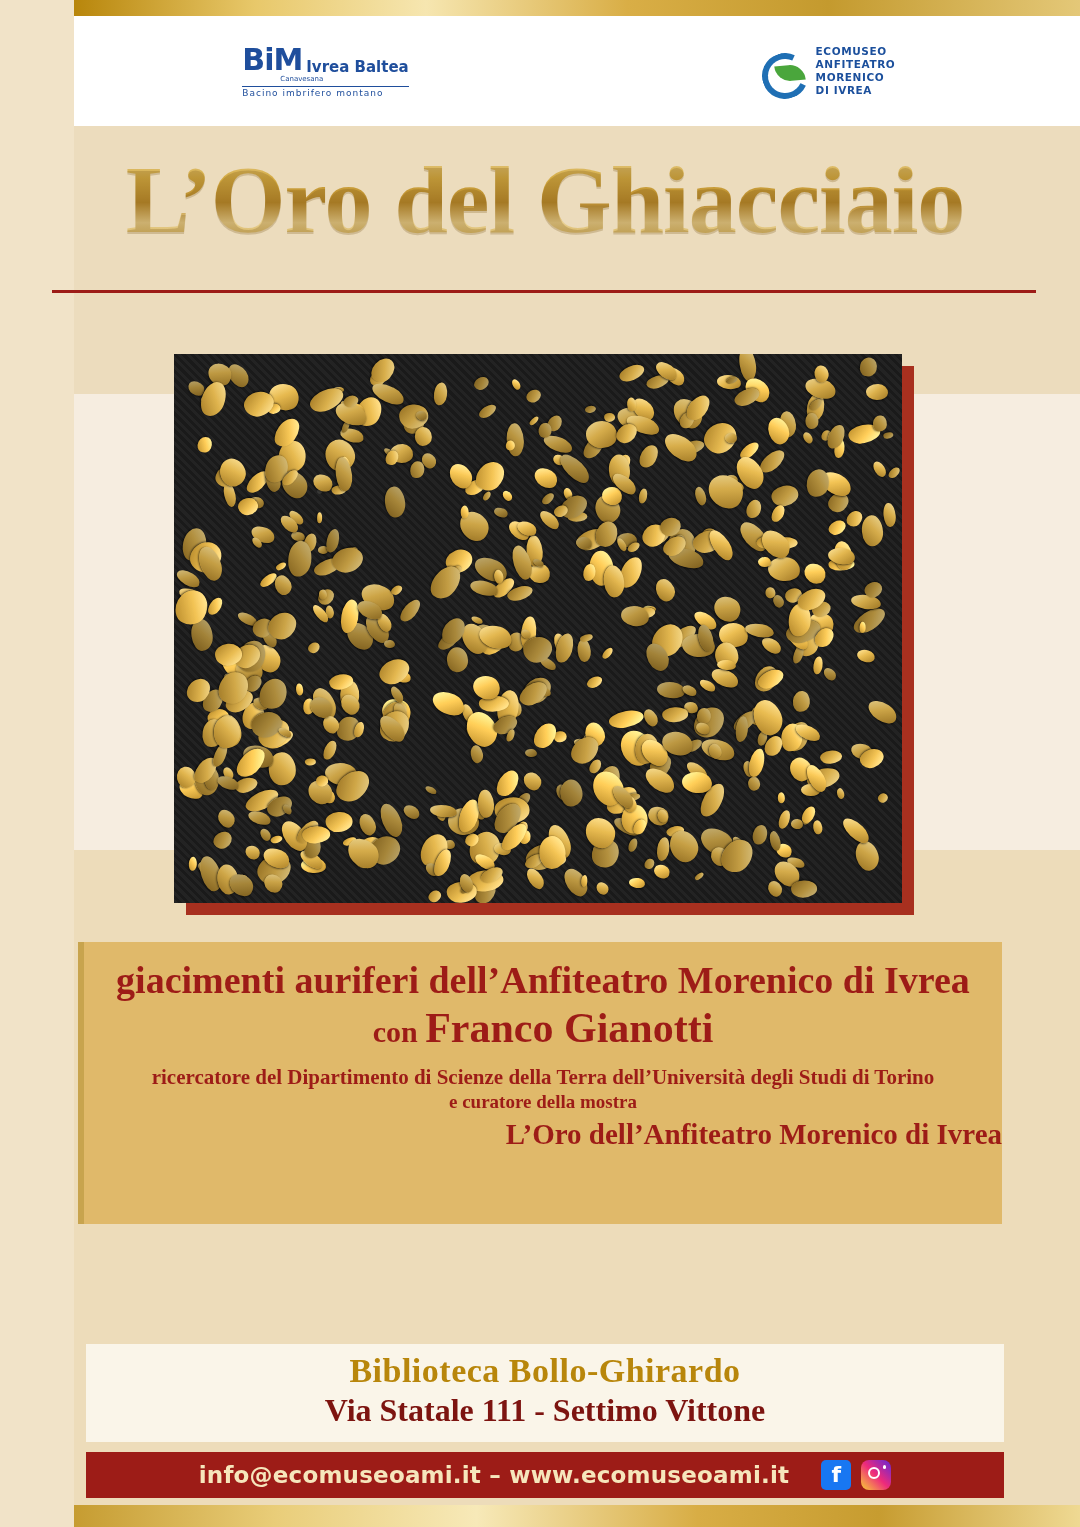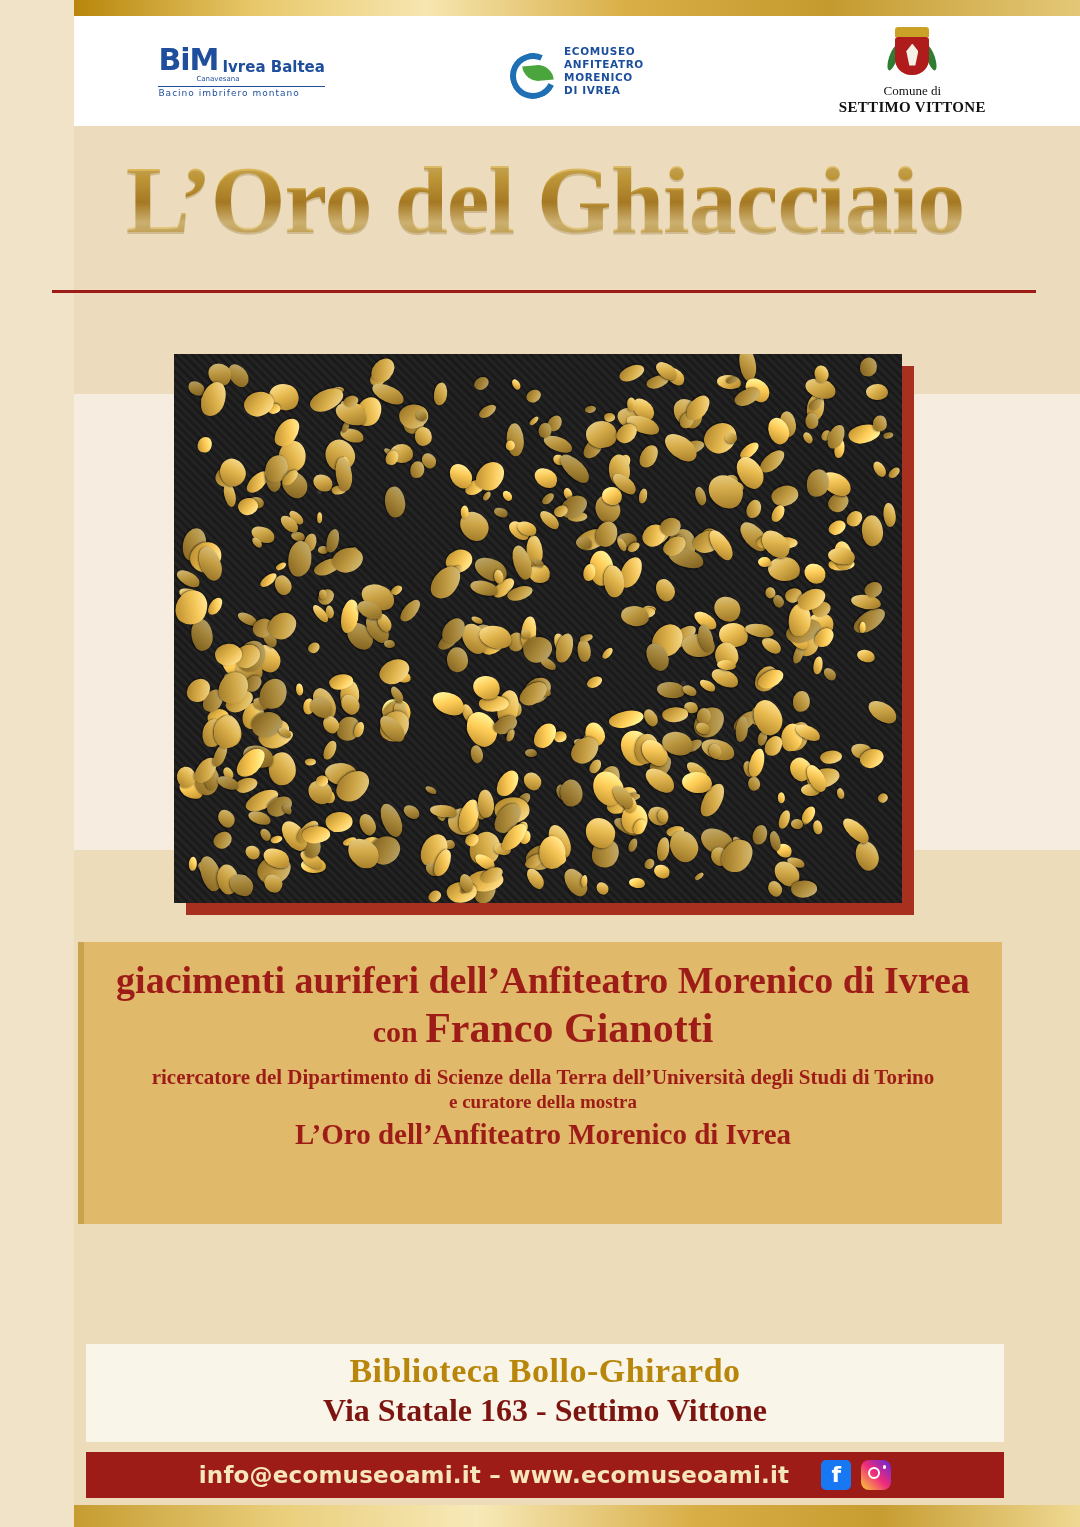--- a/index.html
+++ b/index.html
@@ -275,20 +275,21 @@
   }
   .conf-sub2 {
     font-size: 19px;
     font-weight: bold;
     line-height: 1.25;
   }
   .conf-show {
     font-size: 29px;
     font-weight: bold;
     margin-top: 4px;
+    text-align: right;
   }
 
   
   .date-line {
     position: absolute;
     left: 78px; width: 924px; top: 1240px;
     text-align: center;
     color: #9d1c17;
     font-weight: bold;
     font-size: 62px;
@@ -410,32 +411,20 @@
         </div>
         <div class="eco-text">
           <div>ECOMUSEO</div>
           <div>ANFITEATRO</div>
           <div>MORENICO</div>
           <div>DI IVREA</div>
         </div>
       </div>
     </div>
 
-    <div class="logo-cell">
-      <div class="comune">
-        <div class="crest">
-          <div class="crest-leaf-l"></div>
-          <div class="crest-leaf-r"></div>
-          <div class="crest-crown"></div>
-          <div class="crest-shield"></div>
-        </div>
-        <div class="comune-top">Comune di</div>
-        <div class="comune-name">SETTIMO VITTONE</div>
-      </div>
-    </div>
 
   </div>
 
   <div class="title">L’Oro del Ghiacciaio</div>
   <div class="title-rule"></div>
 
   <div class="photo-shadow"></div>
   <div class="photo">
     <div class="photo-bg"></div>
     <div id="flakes">
@@ -988,21 +977,21 @@
       <span>con </span><span class="big">Franco Gianotti</span>
     </div>
     <div class="conf-sub1">ricercatore del Dipartimento di Scienze della Terra dell’Università degli Studi di Torino</div>
     <div class="conf-sub2">e curatore della mostra</div>
     <div class="conf-show">L’Oro dell’Anfiteatro Morenico di Ivrea</div>
   </div>
 
 
   <div class="venue-box">
     <div class="venue-1">Biblioteca  Bollo-Ghirardo</div>
-    <div class="venue-2">Via Statale 163 - Settimo Vittone</div>
+    <div class="venue-2">Via Statale 111 - Settimo Vittone</div>
   </div>
 
   <div class="contact-bar">
     <span class="contact-text">info@ecomuseoami.it – www.ecomuseoami.it</span>
     <span class="social">
       <span class="fb">f</span>
       <span class="ig"></span>
     </span>
   </div>
 

